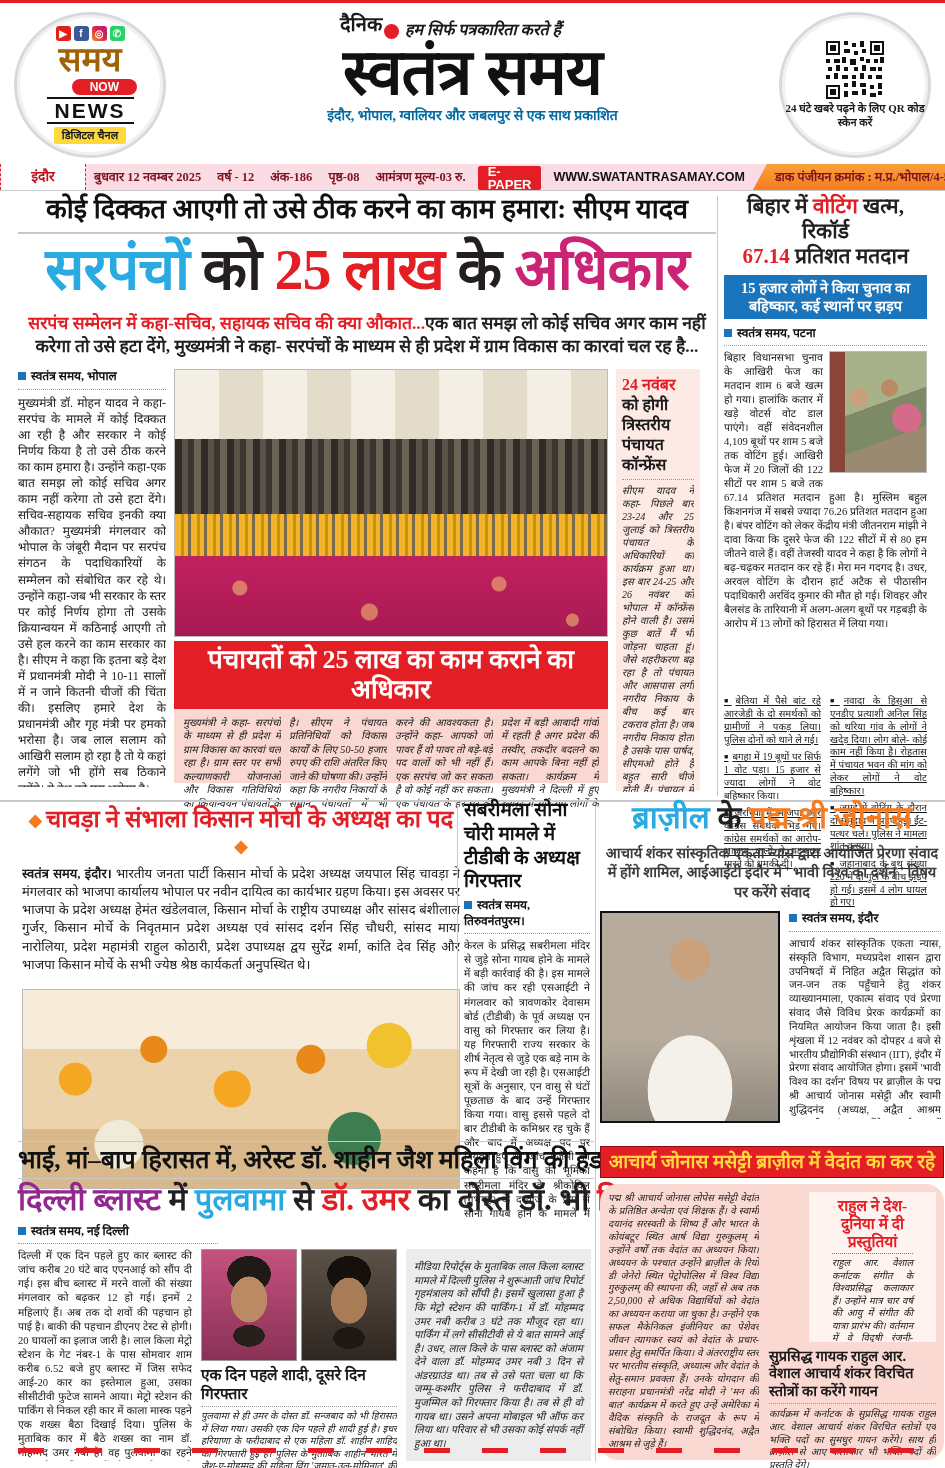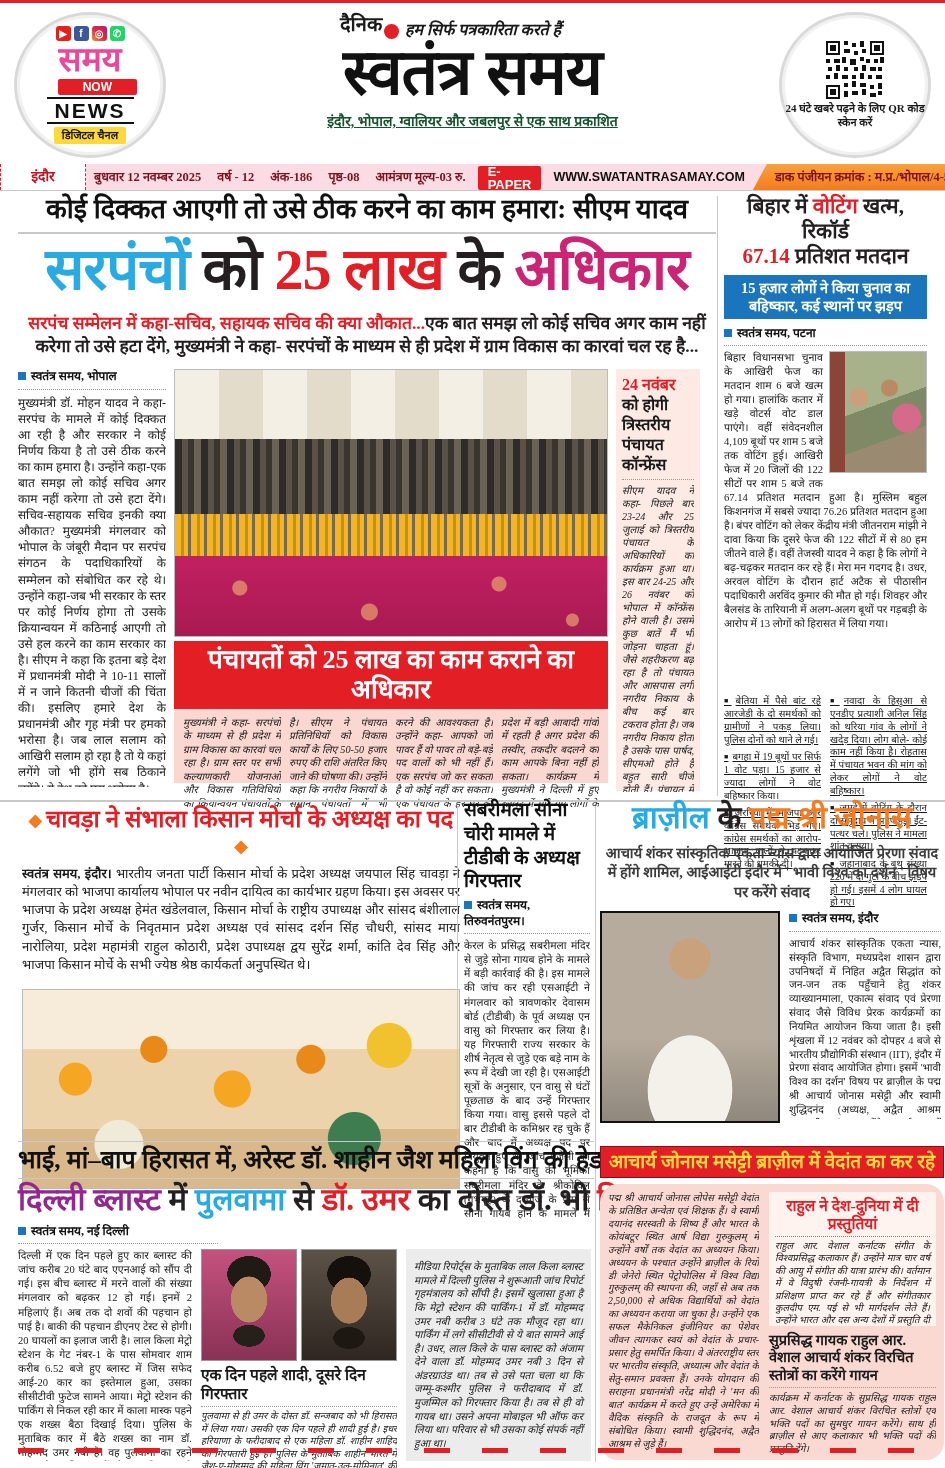--- a/index.html
+++ b/index.html
@@ -17,34 +17,34 @@
         border:3px solid #d9d9d9;box-shadow:inset 0 0 0 3px #f1f1f1;background:#fff;
         display:flex;flex-direction:column;align-items:center;justify-content:center;text-align:center;}
   .oval.left{left:14px;}
   .oval.right{right:14px;}
   .socials{display:flex;gap:3px;margin-bottom:2px;}
   .soc{width:15px;height:15px;border-radius:3px;color:#fff;font:bold 10px/15px "Liberation Sans",sans-serif;text-align:center;}
   .soc.yt{background:#e32119;}
   .soc.fb{background:#3b5998;}
   .soc.ig{background:linear-gradient(45deg,#f09433,#dc2743,#bc1888);}
   .soc.wa{background:#25d366;}
-  .logo-samay{color:#ec4899;font:900 34px/1 "Liberation Serif",serif;}
+  .logo-samay{color:#a16207;font:900 34px/1 "Liberation Serif",serif;}
   .logo-now{background:#e31e25;color:#fff;font:bold 12px/1 "Liberation Sans",sans-serif;
-            padding:2px 25px;border-radius:2px;margin:2px 0;align-self:flex-end;margin-right:26px;}
+            padding:2px 18px;border-radius:8px;margin:2px 0;align-self:flex-end;margin-right:26px;}
   .logo-news{font:900 21px/1 "Liberation Sans",sans-serif;color:#111;letter-spacing:2px;
              border-top:2px solid #111;border-bottom:2px solid #111;padding:1px 8px;}
   .logo-digital{background:#ffd83c;color:#1a1a1a;font:bold 11px/1.3 "Liberation Sans",sans-serif;
                 padding:1px 8px;margin-top:3px;border-radius:2px;}
   .mast-center{position:absolute;left:172px;right:172px;top:0;height:156px;text-align:center;}
   .daily{font:bold 20px/1 "Liberation Serif",serif;text-align:left;margin:8px 0 0 168px;}
   .slogan{font:italic 900 16px/1 "Liberation Serif",serif;margin-top:-12px;}
   .reddot{display:inline-block;width:15px;height:15px;border-radius:50%;background:#e31e25;
           vertical-align:middle;margin-right:6px;}
   .paper-title{font:900 64px/1.05 "Liberation Serif",serif;color:#111;letter-spacing:-1px;margin-top:0;}
-  .paper-sub{font:bold 14px/1.2 "Liberation Serif",serif;color:#14532d;margin-top:8px;text-decoration:underline;}
+  .paper-sub{font:bold 14px/1.2 "Liberation Serif",serif;color:#0369a1;margin-top:2px;}
   .qr-cap{font:bold 11px/1.25 "Liberation Serif",serif;margin-top:3px;}
 
   
   #infobar{top:164px;left:0;width:829px;height:26px;background:#fbdce4;display:flex;align-items:stretch;
            font:bold 12.5px/1 "Liberation Serif",serif;color:#7c1320;}
   #infobar .cell{display:flex;align-items:center;padding:0 8px;white-space:nowrap;}
   .edition{background:#fff;color:#c0131d;font-size:14px;border-left:1px dashed #e31e25;border-right:1px dashed #e31e25;
            min-width:86px;justify-content:center;}
   .sep{width:1px;background:#d5a3ad;margin:4px 0;}
   .epaper{background:#e31e25;color:#fff;font:bold 13px/1 "Liberation Sans",sans-serif;margin:2px 4px;
@@ -162,21 +162,21 @@
   .d-box-title{font:900 15px/1.2 "Liberation Serif",serif;border-bottom:1px dotted #999;padding-bottom:4px;}
   .d-box-title .red{color:#e31e25;}
   .d-box-body{font:italic 10.3px/1.32 "Liberation Serif",serif;margin-top:4px;text-align:justify;}
 
   
   #jonas-banner{top:1146px;left:600px;width:344px;height:32px;background:#e31e25;border:1px solid #8c0d13;
       color:#ffd83c;font:900 19px/30px "Liberation Serif",serif;text-align:center;}
   #jonas-box{top:1184px;left:600px;width:344px;height:276px;background:#fbd9d3;padding:8px;display:flex;gap:10px;border-radius:18px;}
   .j-left{width:152px;font:italic 9.8px/1.32 "Liberation Serif",serif;text-align:justify;overflow:hidden;}
   .j-right{width:168px;}
-  .rahul-box{background:#fff3f0;padding:5px 6px;height:134px;overflow:hidden;}
+  .rahul-box{background:#fff3f0;padding:5px 23px;height:150px;overflow:hidden;margin-left:40px;}
   .rahul-title{font:900 15.5px/1.15 "Liberation Serif",serif;color:#e31e25;text-align:center;
       border-bottom:1px dotted #b66;padding-bottom:3px;}
   .rahul-body{font:italic 9.6px/1.3 "Liberation Serif",serif;margin-top:3px;text-align:justify;}
   .singer-title{font:900 14.5px/1.2 "Liberation Serif",serif;margin-top:6px;border-bottom:1px dotted #999;padding-bottom:3px;}
   .singer-body{font:italic 9.8px/1.3 "Liberation Serif",serif;margin-top:4px;text-align:justify;height:66px;overflow:hidden;}
 
   .vrule{width:1px;background:#c9c9c9;}
   .dashes{top:1448px;left:18px;width:909px;height:5px;
       background:repeating-linear-gradient(90deg,#e31e25 0 26px,rgba(0,0,0,0) 26px 58px);}
 </style>

